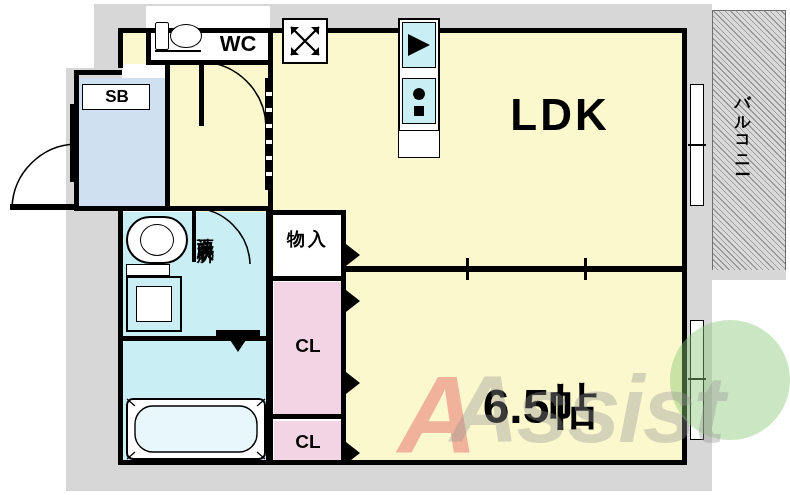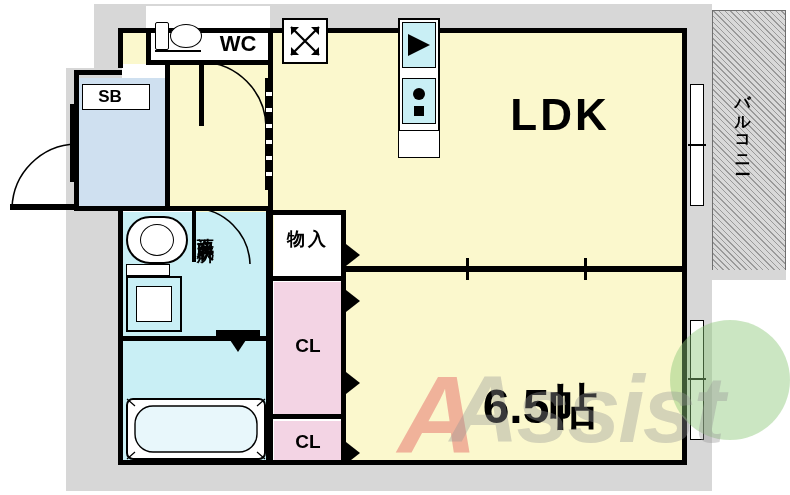--- a/index.html
+++ b/index.html
@@ -46,21 +46,21 @@
 
   <div class="abs yellow" style="left:346px;top:272px;width:338px;height:191px;"></div>
 
   <div class="abs yellow" style="left:122px;top:32px;width:150px;height:32px;"></div>
   <div class="abs yellow" style="left:170px;top:64px;width:102px;height:145px;"></div>
   <div class="abs yellow" style="left:196px;top:209px;width:76px;height:62px;"></div>
 
   <div class="abs bluegray" style="left:78px;top:78px;width:92px;height:130px;"></div>
 
   <div class="abs white bord1" style="left:82px;top:84px;width:68px;height:26px;"></div>
-  <div class="room-label" style="left:76px;top:88px;width:68px;font-size:17px;">SB</div>
+  <div class="room-label" style="left:83px;top:88px;width:68px;font-size:17px;">SB</div>
 
   <div class="abs white" style="left:146px;top:6px;width:124px;height:58px;"></div>
 
   <div class="abs cyan" style="left:122px;top:212px;width:150px;height:128px;"></div>
 
   <div class="abs cyan" style="left:122px;top:340px;width:150px;height:123px;"></div>
 
   <div class="abs white" style="left:274px;top:214px;width:70px;height:62px;"></div>
 
   <div class="abs pink" style="left:274px;top:282px;width:70px;height:133px;"></div>

